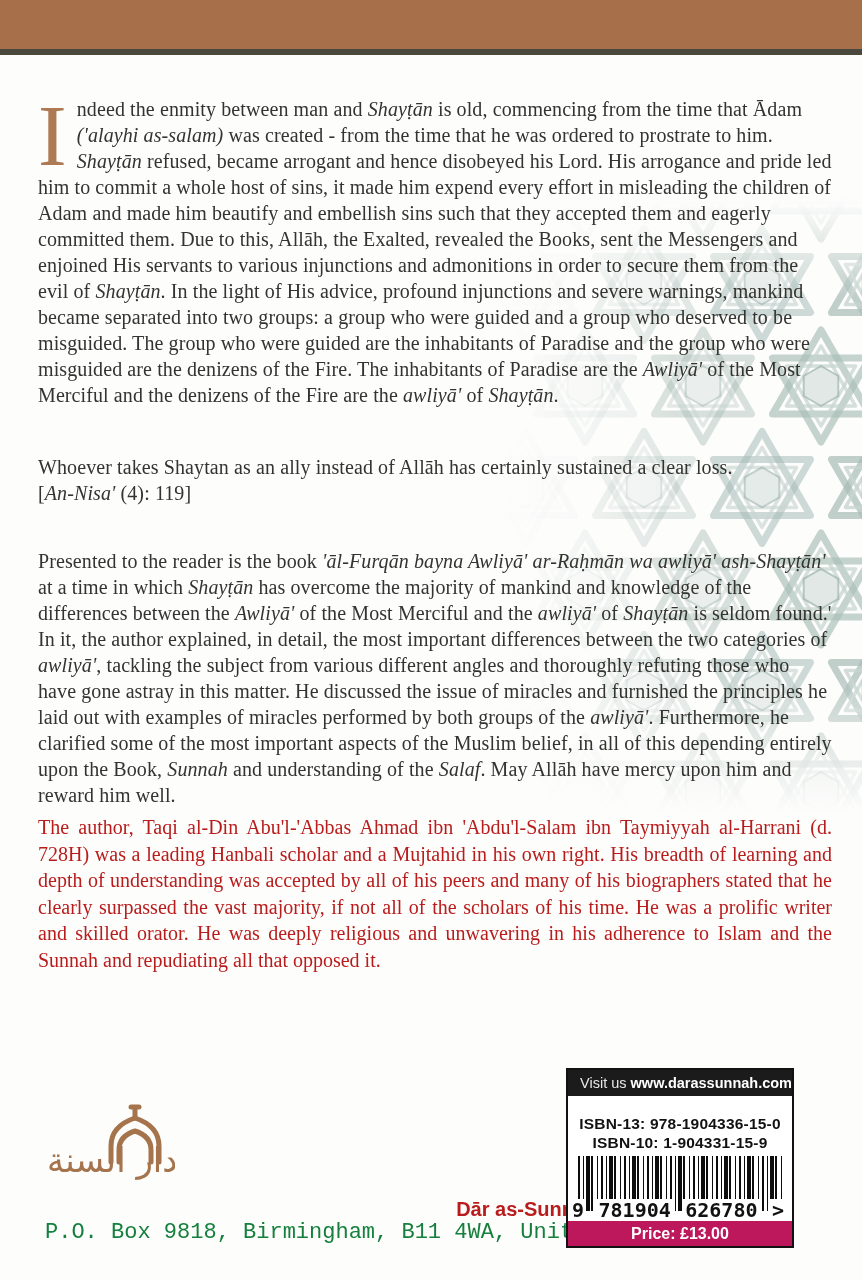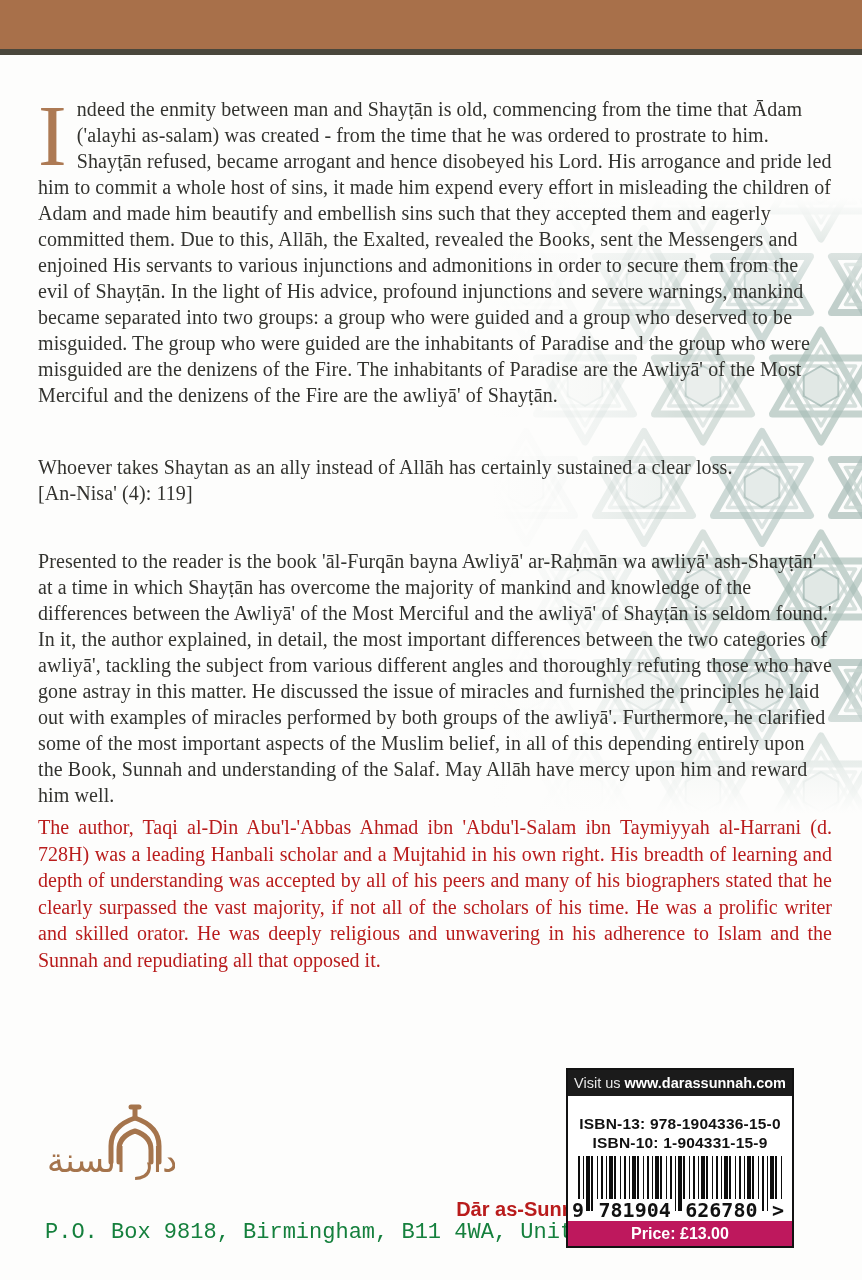--- a/index.html
+++ b/index.html
@@ -33,21 +33,21 @@
     background: linear-gradient(to bottom, #fdfdfc 0%, rgba(253,253,252,0) 16%, rgba(253,253,252,0) 78%, #fdfdfc 100%);
   }
   
   .content { position: relative; z-index: 1; }
   .body-text {
     position: absolute; left: 38px; width: 794px;
     font-size: 20px; line-height: 26px;
     color: #33332f;
     letter-spacing: 0.1px;
   }
-  .body-text .it, .it { }
+  .body-text .it, .it { font-style: italic; }
   .p1 { top: 96px; }
   .dropcap {
     float: left;
     font-size: 86px; line-height: 72px;
     padding: 4px 10px 0 0;
     color: #ad7a54;
     font-weight: 400;
   }
   .quote { top: 454px; }
   .p2 { top: 500px; margin-top: 48px; }
@@ -74,21 +74,21 @@
     position: absolute; left: 566px; top: 1068px;
     width: 228px; height: 180px;
     background: #fff;
     border: 2px solid #121212;
     z-index: 1;
     font-family: "Liberation Sans", sans-serif;
     display: flex; flex-direction: column;
   }
   .visit-bar {
     background: #1b1b1b; color: #e8e8e8;
-    height: 29px; display: flex; align-items: center; justify-content: center;
+    height: 29px; display: flex; align-items: center; justify-content: flex-end;
     font-size: 14.5px; white-space: pre;
   }
   .visit-bar .url { font-weight: bold; color: #ffffff; }
   .isbn-area {
     text-align: center; padding-top: 18px;
     font-weight: bold; font-size: 15.5px; line-height: 19px; color: #111;
     letter-spacing: 0.2px;
   }
   .bars {
     margin: 4px 10px 0 10px; height: 62px;

